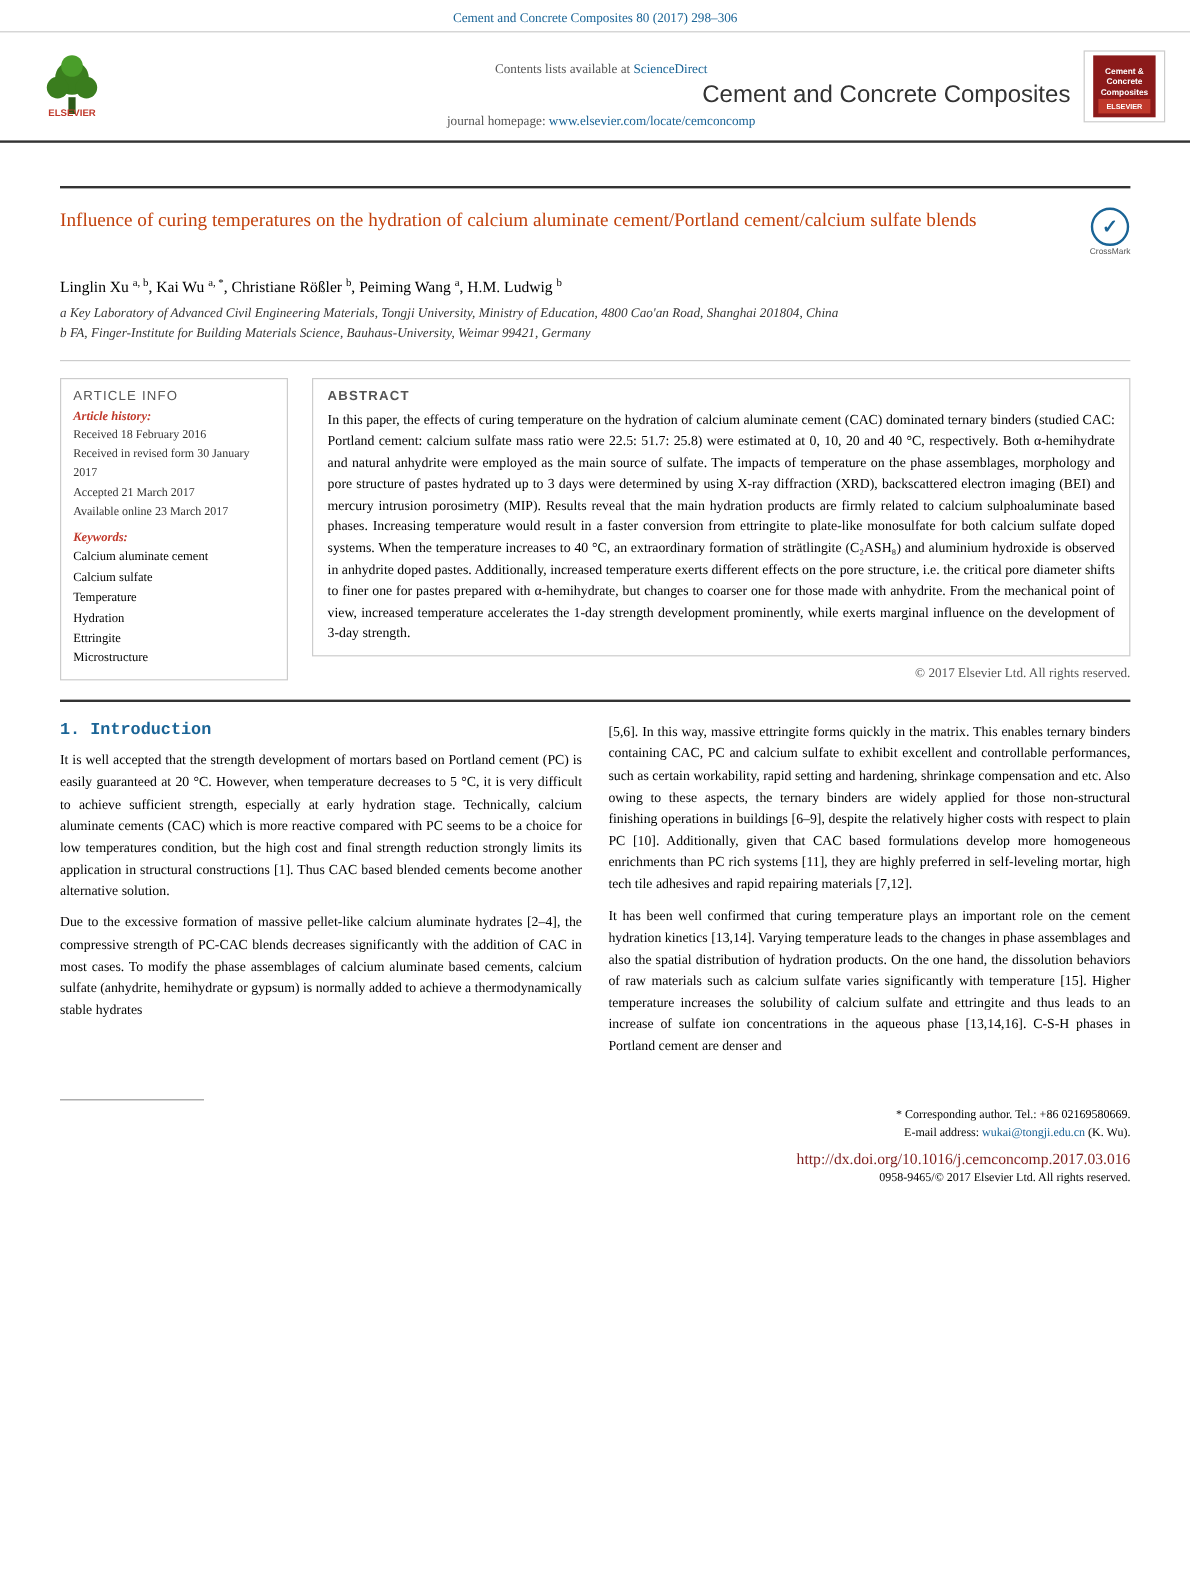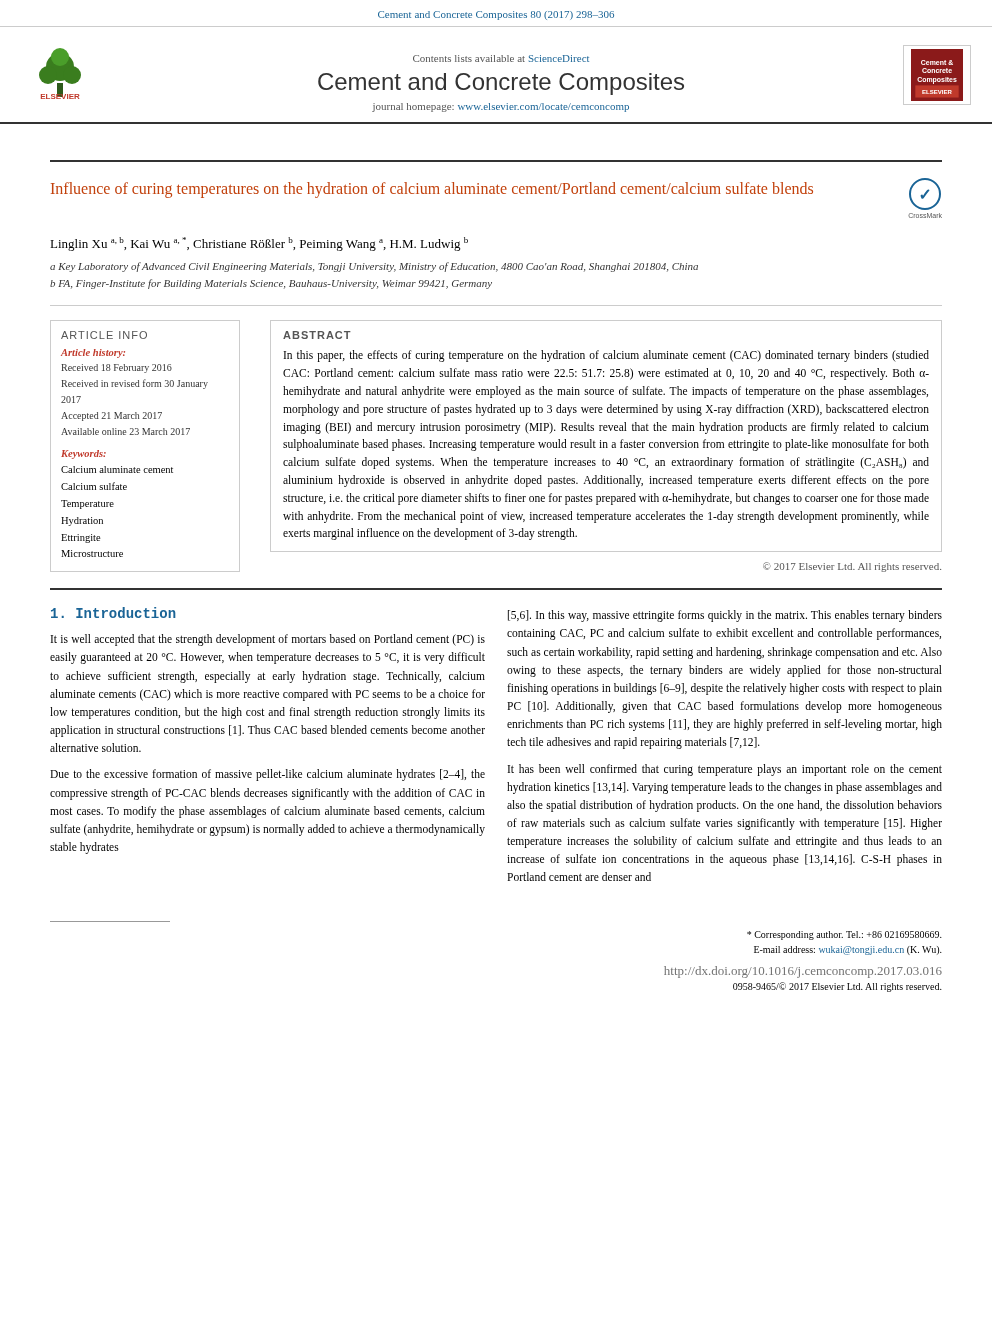--- a/index.html
+++ b/index.html
@@ -44,25 +44,26 @@
     .journal-header .center-block .contents-line {
       font-size: 11px;
       color: #555;
       margin-bottom: 4px;
     }
     .journal-header .center-block .contents-line a {
       color: #1a6496;
       text-decoration: none;
     }
     .journal-header .center-block .journal-title {
-      font-size: 24px;
+      font-size: 20px;
       font-weight: normal;
       color: #333;
       margin-bottom: 4px;
       font-family: Arial, sans-serif;
+      text-align: right;
     }
     .journal-header .center-block .homepage-line {
       font-size: 11px;
       color: #555;
     }
     .journal-header .center-block .homepage-line a {
       color: #1a6496;
       text-decoration: none;
     }
     .journal-header .journal-logo {
@@ -108,21 +109,21 @@
       font-size: 11px;
       font-style: italic;
       color: #333;
       margin-bottom: 14px;
       line-height: 1.5;
     }
 
     
     .two-col {
       display: flex;
-      gap: 30px;
+      gap: 20px;
       margin-bottom: 16px;
     }
     .left-col {
       width: 190px;
       flex-shrink: 0;
     }
     .right-col {
       flex: 1;
     }
 
@@ -288,21 +289,21 @@
       font-weight: bold;
     }
     .crossmark-label {
       font-size: 7px;
       color: #555;
       margin-top: 2px;
       font-family: Arial, sans-serif;
     }
 
     sup { vertical-align: super; font-size: 0.75em; }
-    a { color: #737373; text-decoration: none; }
+    a { color: #7f1d1d; text-decoration: none; }
   </style>
 </head>
 <body>
 
 <div class="top-bar">
   <a>Cement and Concrete Composites 80 (2017) 298–306</a>
 </div>
 
 <div class="journal-header">
 

